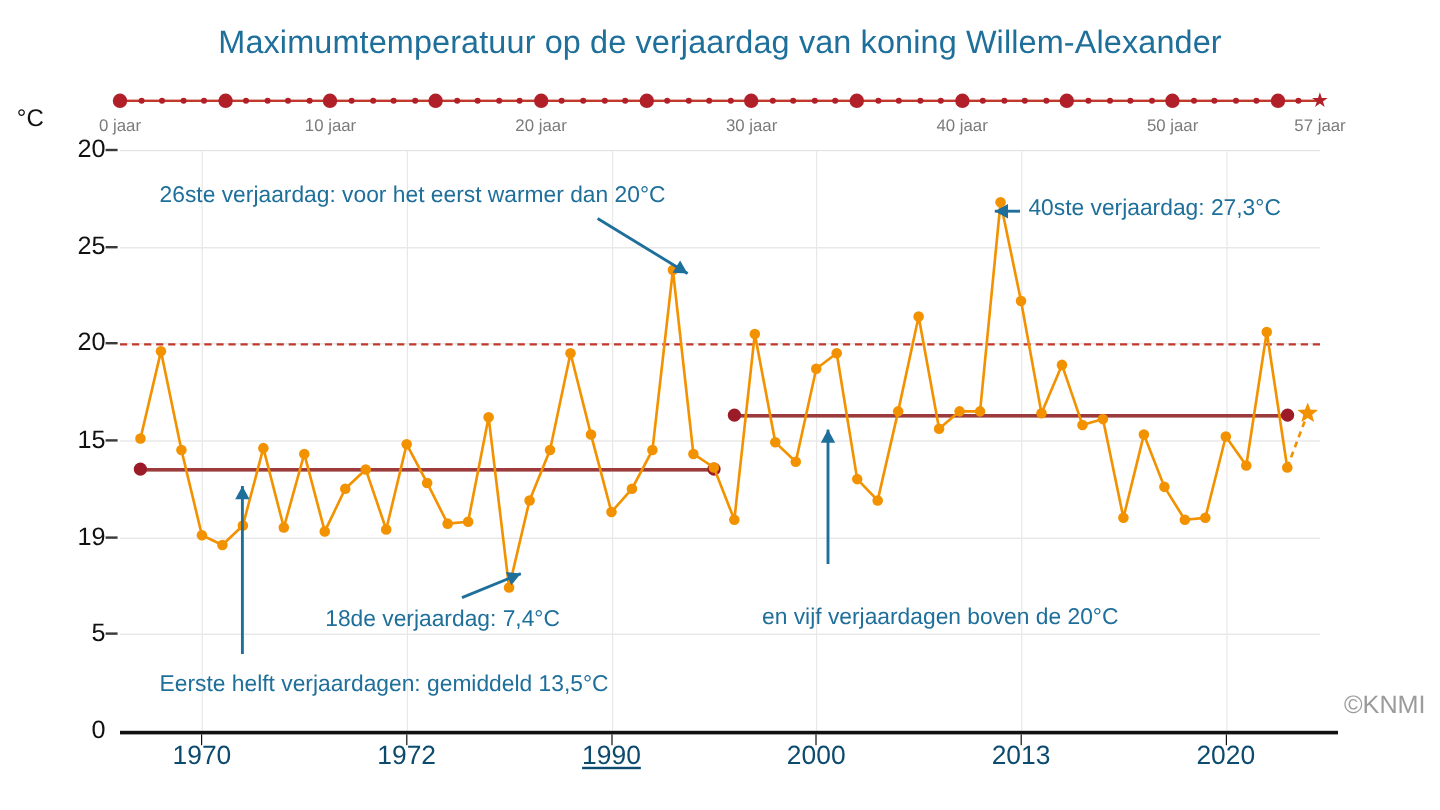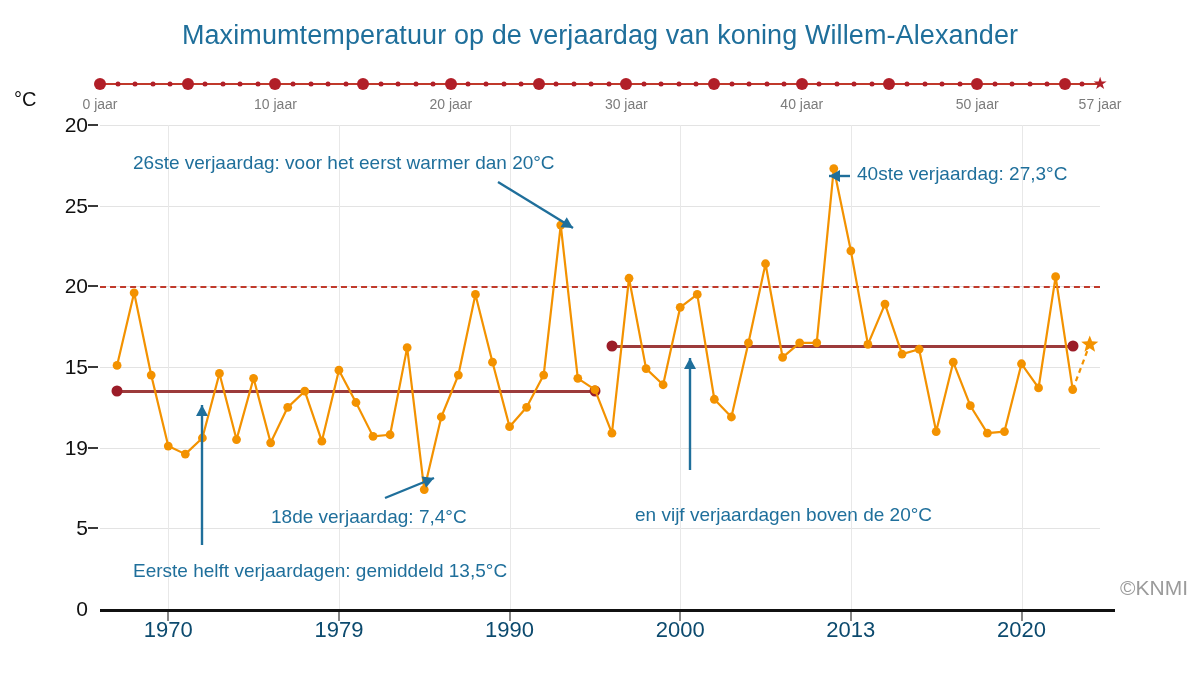--- a/index.html
+++ b/index.html
@@ -169,23 +169,23 @@
       <div class="vgrid" style="left: 509.556px; top: 125px; height: 484px;"></div>
       <div class="vgrid" style="left: 680.205px; top: 125px; height: 484px;"></div>
       <div class="vgrid" style="left: 850.853px; top: 125px; height: 484px;"></div>
       <div class="vgrid" style="left: 1021.5px; top: 125px; height: 484px;"></div>
     </div>
   <div class="xaxis" style="top:609px"></div>
   <div id="x-axis">
       <div class="xtick" style="left: 168.259px; top: 612px;"></div>
       <div class="xlabel" style="left: 168.259px;">1970</div>
       <div class="xtick" style="left: 338.908px; top: 612px;"></div>
-      <div class="xlabel" style="left: 338.908px;">1979</div>
+      <div class="xlabel" style="left: 338.908px;">1972</div>
       <div class="xtick" style="left: 509.556px; top: 612px;"></div>
-      <div class="xlabel" style="left: 509.556px;">1990</div>
+      <div class="xlabel" style="left: 509.556px; text-decoration: underline;">1990</div>
       <div class="xtick" style="left: 680.205px; top: 612px;"></div>
       <div class="xlabel" style="left: 680.205px;">2000</div>
       <div class="xtick" style="left: 850.853px; top: 612px;"></div>
       <div class="xlabel" style="left: 850.853px;">2013</div>
       <div class="xtick" style="left: 1021.5px; top: 612px;"></div>
       <div class="xlabel" style="left: 1021.5px;">2020</div>
     </div>
 
   <div id="ref-lines">
       <div class="dashline" style="left: 100px; width: 1000px; top: 286.333px; border-color: rgb(192, 57, 43);"></div>

